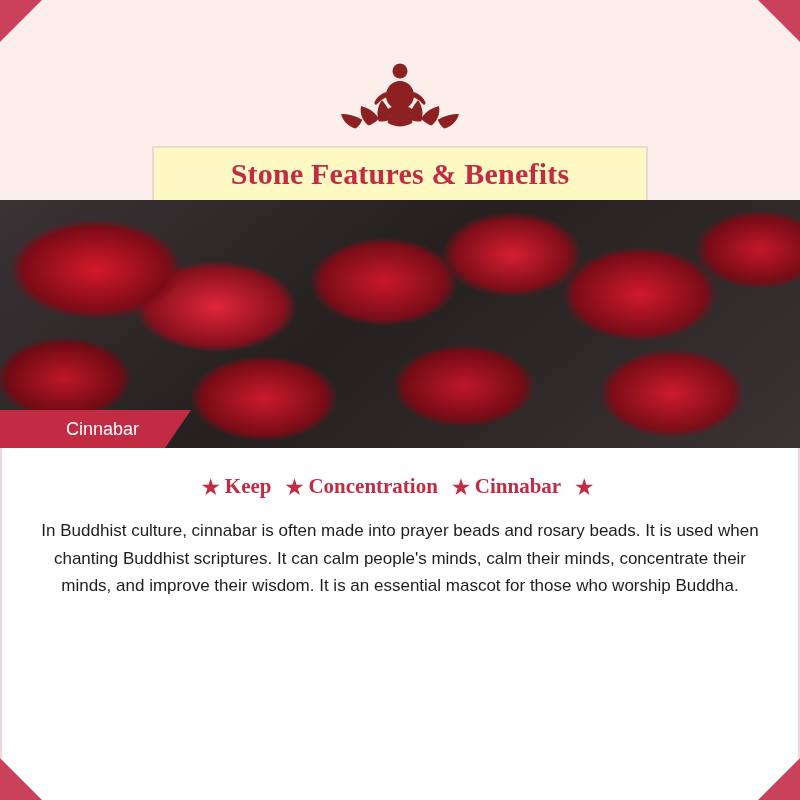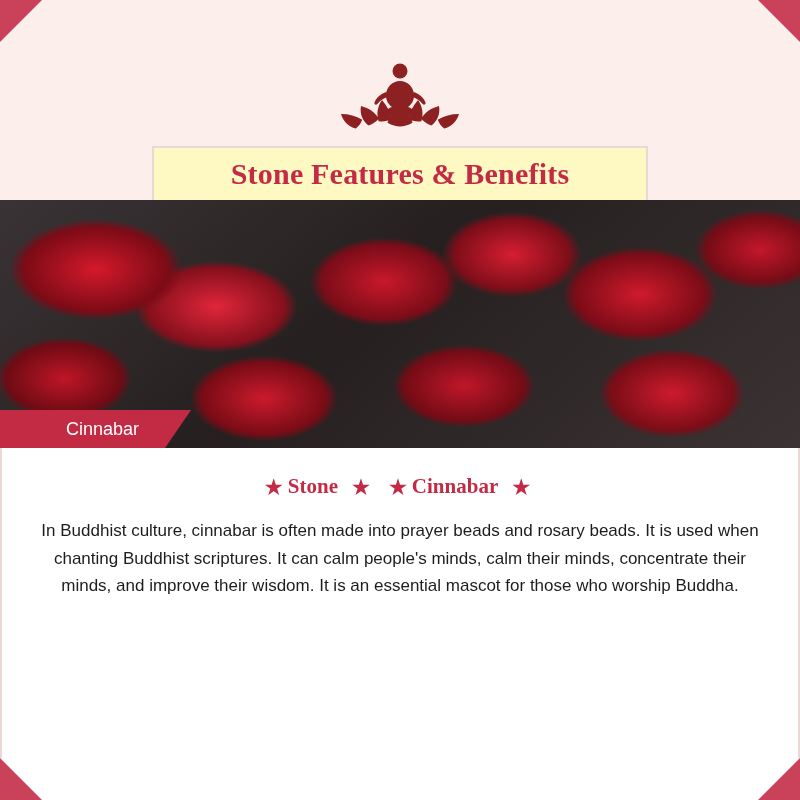--- a/index.html
+++ b/index.html
@@ -224,24 +224,25 @@
     <div class="photo-caption">Cinnabar</div>
   </div>
 
   <div class="body-panel">
     <div class="side-rule" style="left:0;"></div>
     <div class="side-rule" style="right:0;"></div>
 
     <div class="benefits">
       <span class="benefit">
         <span class="star">★</span>
-        <span>Stone</span>
-      </span>
-      <span class="benefit">
-        <span class="star">★</span>
+        <span>Keep</span>
+      </span>
+      <span class="benefit">
+        <span class="star">★</span>
+        <span>Concentration</span>
       </span>
       <span class="benefit">
         <span class="star">★</span>
         <span>Cinnabar</span>
       </span>
       <span class="benefit">
         <span class="star">★</span>
       </span>
     </div>
 

